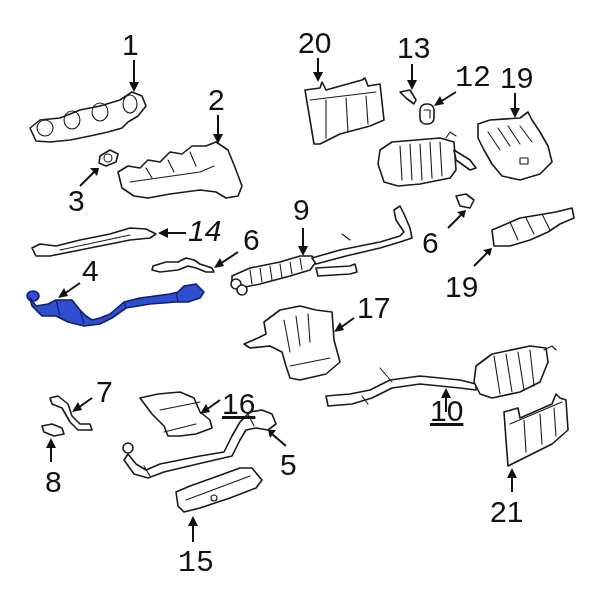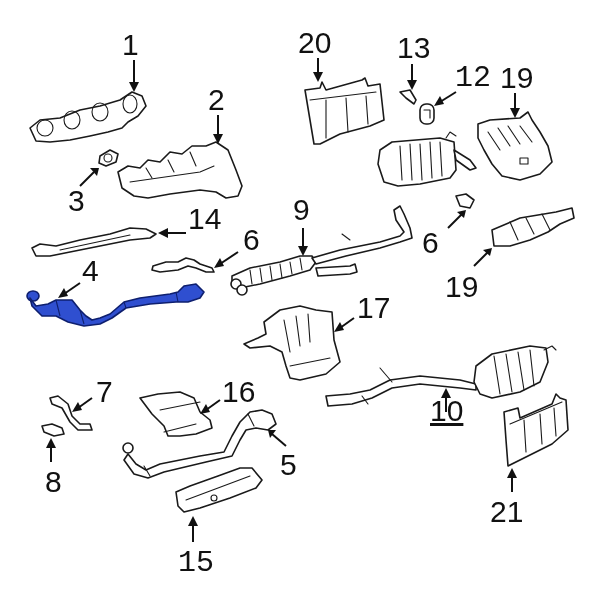--- a/index.html
+++ b/index.html
@@ -214,20 +214,20 @@
 <div class="callout" style="left:82px;top:256px;">4</div>
 <div class="callout" style="left:280px;top:450px;">5</div>
 <div class="callout" style="left:243px;top:225px;">6</div>
 <div class="callout" style="left:96px;top:377px;">7</div>
 <div class="callout" style="left:45px;top:467px;">8</div>
 <div class="callout" style="left:293px;top:195px;">9</div>
 <div class="callout" style="left:430px;top:396px;text-decoration:underline;">10</div>
 <div class="callout" style="left:422px;top:228px;">6</div>
 <div class="callout" style="left:455px;top:63px;font-family:Liberation Mono, monospace;">12</div>
 <div class="callout" style="left:397px;top:33px;">13</div>
-<div class="callout" style="left:188px;top:204px;">14</div>
+<div class="callout" style="left:188px;top:216px;font-style:italic;">14</div>
 <div class="callout" style="left:178px;top:548px;font-family:Liberation Mono, monospace;">15</div>
-<div class="callout" style="left:222px;top:377px;">16</div>
+<div class="callout" style="left:222px;top:389px;text-decoration:underline;">16</div>
 <div class="callout" style="left:357px;top:293px;">17</div>
 <div class="callout" style="left:500px;top:63px;">19</div>
 <div class="callout" style="left:445px;top:272px;">19</div>
 <div class="callout" style="left:298px;top:28px;text-align:center;">20</div>
 <div class="callout" style="left:490px;top:497px;">21</div>
 
 </body></html>

